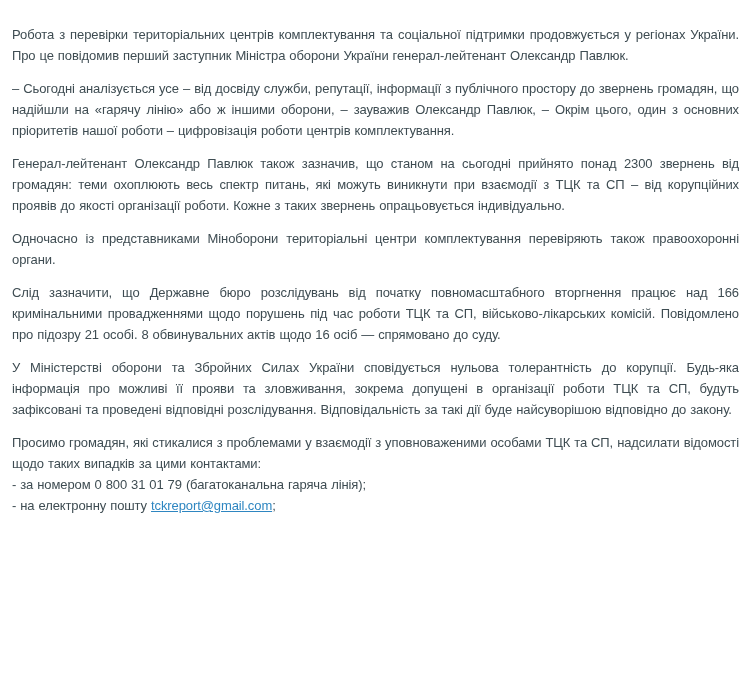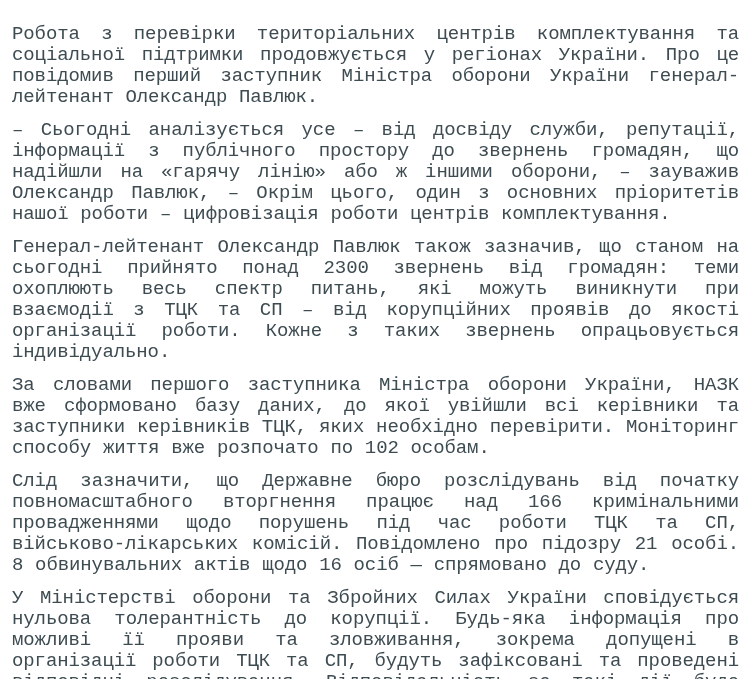--- a/index.html
+++ b/index.html
@@ -14,42 +14,41 @@
     padding: 24px 13px 0 12px;
     overflow: hidden;
     font-family: "Liberation Sans", "DejaVu Sans", sans-serif;
     color: #3e4c52;
   }
   article[data-name="article"] {
     width: 100%;
   }
   article p {
     margin: 0 0 12px 0;
-    font-size: 19px;
+    font-size: 13px;
     line-height: 21px;
     text-align: justify;
     letter-spacing: -0.1px;
     word-spacing: 0.5px;
-    font-family: Liberation Mono, monospace;
   }
   a.link {
     color: #2e86c1;
     text-decoration: underline;
     cursor: pointer;
   }
 </style>
 </head>
 <body data-name="page">
 
 <article data-name="article">
   <p data-name="paragraph-intro">Робота з перевірки територіальних центрів комплектування та соціальної підтримки продовжується у регіонах України. Про це повідомив перший заступник Міністра оборони України генерал-лейтенант Олександр Павлюк.</p>
   <p data-name="paragraph-quote">– Сьогодні аналізується усе – від досвіду служби, репутації, інформації з публічного простору до звернень громадян, що надійшли на «гарячу лінію» або ж іншими оборони, – зауважив Олександр Павлюк, – Окрім цього, один з основних пріоритетів нашої роботи – цифровізація роботи центрів комплектування.</p>
   <p data-name="paragraph-appeals-count">Генерал-лейтенант Олександр Павлюк також зазначив, що станом на сьогодні прийнято понад 2300 звернень від громадян: теми охоплюють весь спектр питань, які можуть виникнути при взаємодії з ТЦК та СП – від корупційних проявів до якості організації роботи. Кожне з таких звернень опрацьовується індивідуально.</p>
-  <p data-name="paragraph-nazk-database">За словами першого заступника Міністра оборони України, НАЗК вже сформовано базу даних, до якої увійшли всі керівники та заступники керівників ТЦК, яких необхідно перевірити. Моніторинг способу життя вже розпочато по 102 особам.</p>
+  <p data-name="paragraph-law-enforcement">Одночасно із представниками Міноборони територіальні центри комплектування перевіряють також правоохоронні органи.</p>
   <p data-name="paragraph-dbr-cases">Слід зазначити, що Державне бюро розслідувань від початку повномасштабного вторгнення працює над 166 кримінальними провадженнями щодо порушень під час роботи ТЦК та СП, військово-лікарських комісій. Повідомлено про підозру 21 особі. 8 обвинувальних актів щодо 16 осіб — спрямовано до суду.</p>
   <p data-name="paragraph-zero-tolerance">У Міністерстві оборони та Збройних Силах України сповідується нульова толерантність до корупції. Будь-яка інформація про можливі її прояви та зловживання, зокрема допущені в організації роботи ТЦК та СП, будуть зафіксовані та проведені відповідні розслідування. Відповідальність за такі дії буде найсуворішою відповідно до закону.</p>
   <p data-name="paragraph-contacts">
-    <br>
-    <br>
+    <span data-name="contacts-intro">Просимо громадян, які стикалися з проблемами у взаємодії з уповноваженими особами ТЦК та СП, надсилати відомості щодо таких випадків за цими контактами:</span><br>
+    <span data-name="contacts-phone-line">- за номером 0 800 31 01 79 (багатоканальна гаряча лінія);</span><br>
     <span data-name="contacts-email-prefix">- на електронну пошту </span><a href="#" class="link" data-name="email-link">tckreport@gmail.com</a><span data-name="contacts-email-suffix">;</span><br>
     
   </p>
 </article>
 
 </body></html>

